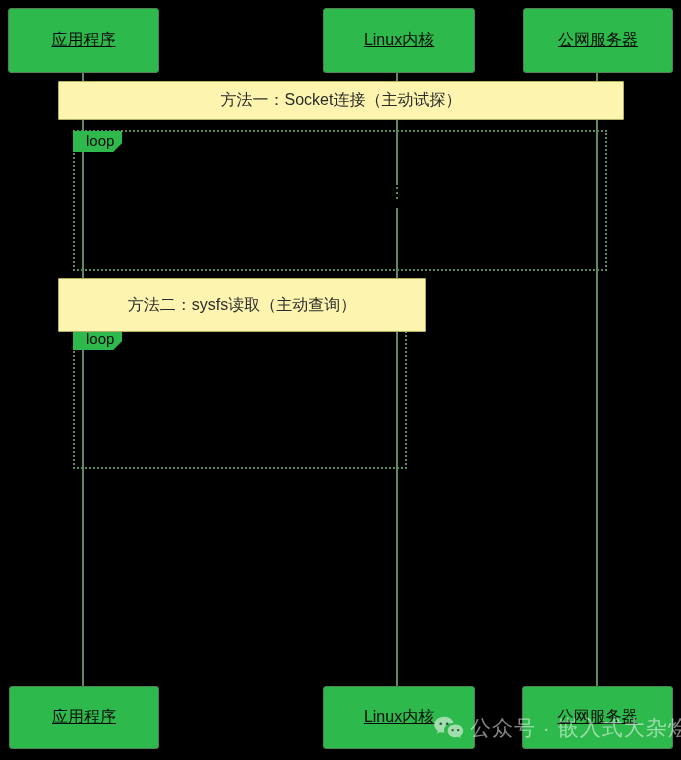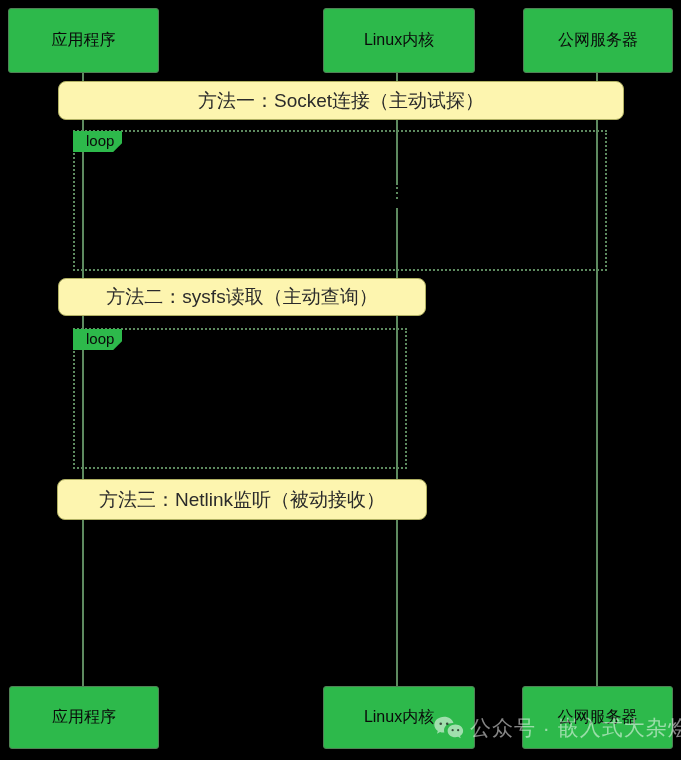--- a/index.html
+++ b/index.html
@@ -57,34 +57,35 @@
     clip-path:polygon(0 0,100% 0,100% 58%,82% 100%,0 100%);
     z-index:3;
   }
   .note{
     position:absolute;
     background:var(--note-fill);
     border:1px solid var(--note-border);
     box-sizing:border-box;
     display:flex;align-items:center;justify-content:center;
     color:var(--note-text);
-    font-size:19px;
+    font-size:16px;
     z-index:3;
-    border-radius:8px;
+    border-radius:1px;
   }
   .actor{
     position:absolute;
     background:var(--green);
     border:1px solid var(--green-border);
     border-radius:3px;
     box-sizing:border-box;
     display:flex;align-items:center;justify-content:center;
     color:var(--actor-text);
     font-size:16px;
     z-index:3;
+    text-decoration:underline;
   }
   .watermark{
     position:absolute;
     left:433px;top:709px;height:38px;
     display:flex;align-items:center;gap:6px;
     color:var(--wm);
     font-size:21px;
     letter-spacing:1px;
     z-index:5;
     white-space:nowrap;
@@ -109,25 +110,22 @@
   </div>
 
   <div class="loop-frame" style="left:73px;top:328px;width:334px;height:141px"></div>
   <div class="loop-label" style="left:73px;top:329px">
     <span>loop</span>
   </div>
 
   <div class="note" style="left:58px;top:81px;width:566px;height:39px">
     <span>方法一：Socket连接（主动试探）</span>
   </div>
-  <div class="note" style="left:58px;top:278px;width:368px;height:38px">
+  <div class="note" style="left:58px;top:278px;width:368px;height:54px">
     <span>方法二：sysfs读取（主动查询）</span>
-  </div>
-  <div class="note" style="left:57px;top:479px;width:370px;height:41px">
-    <span>方法三：Netlink监听（被动接收）</span>
   </div>
 
   <div class="actor" style="left:8px;top:8px;width:151px;height:65px">
     <span>应用程序</span>
   </div>
   <div class="actor" style="left:323px;top:8px;width:152px;height:65px">
     <span>Linux内核</span>
   </div>
   <div class="actor" style="left:523px;top:8px;width:150px;height:65px">
     <span>公网服务器</span>

